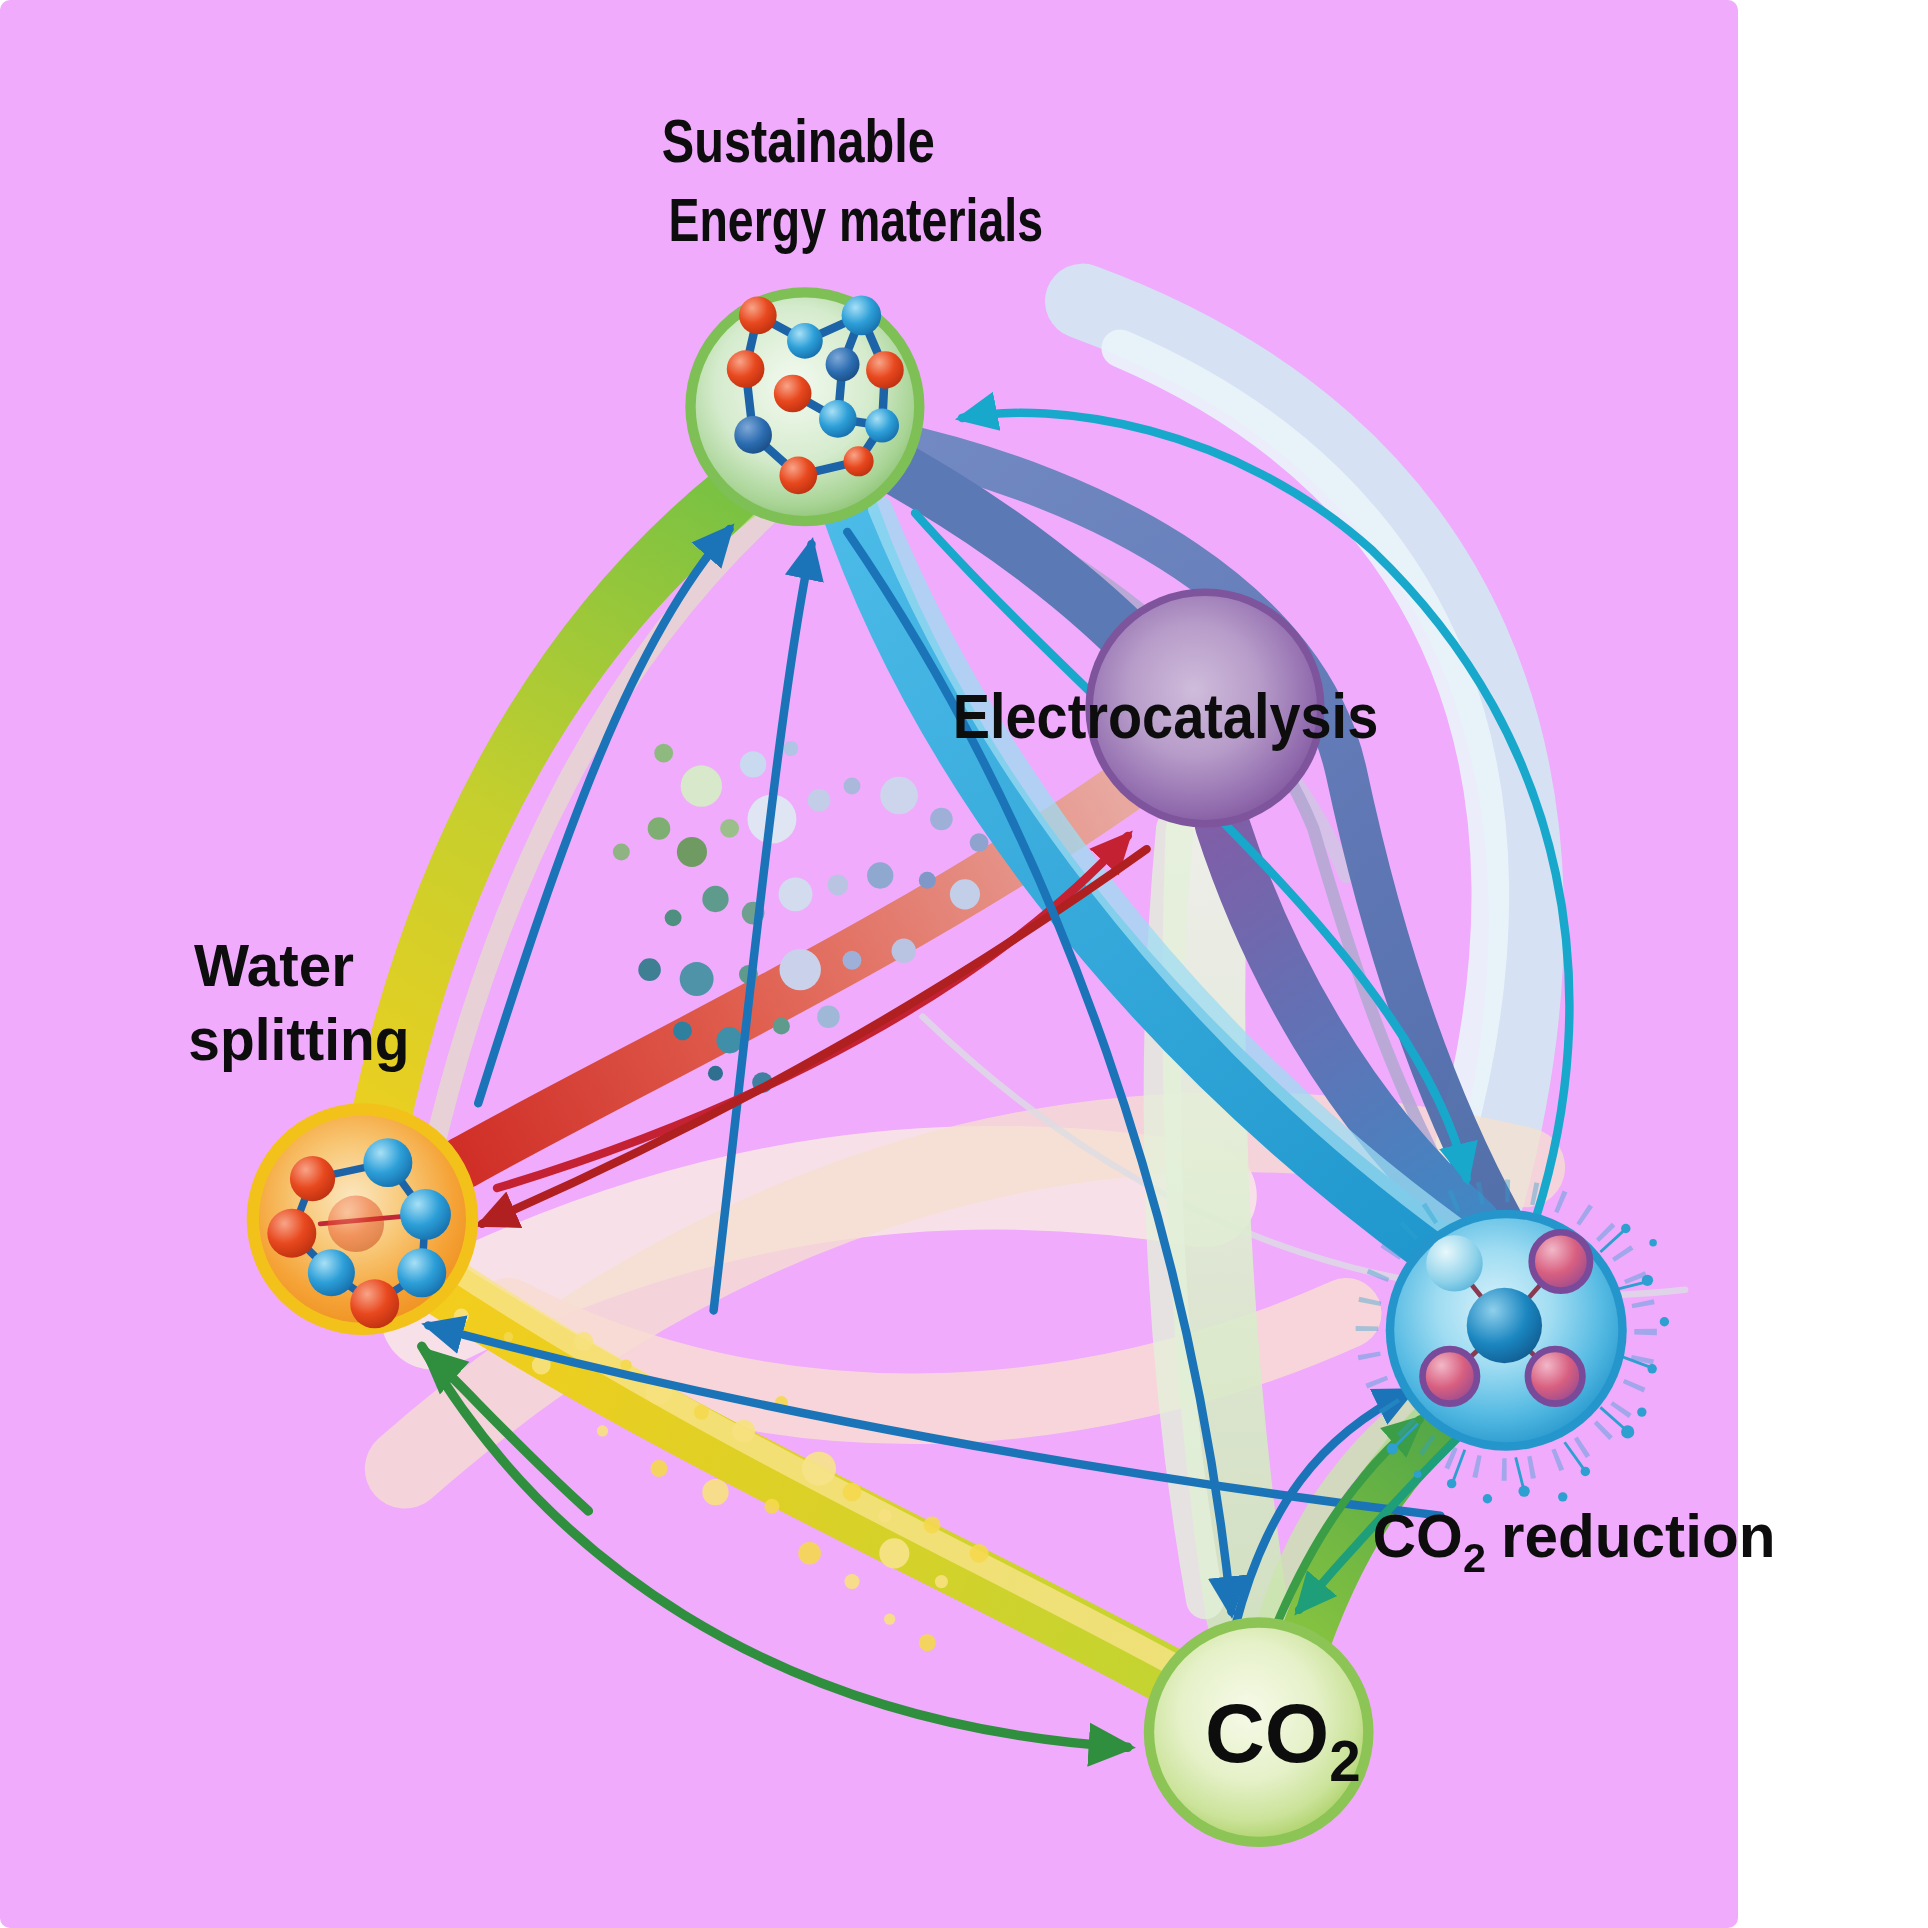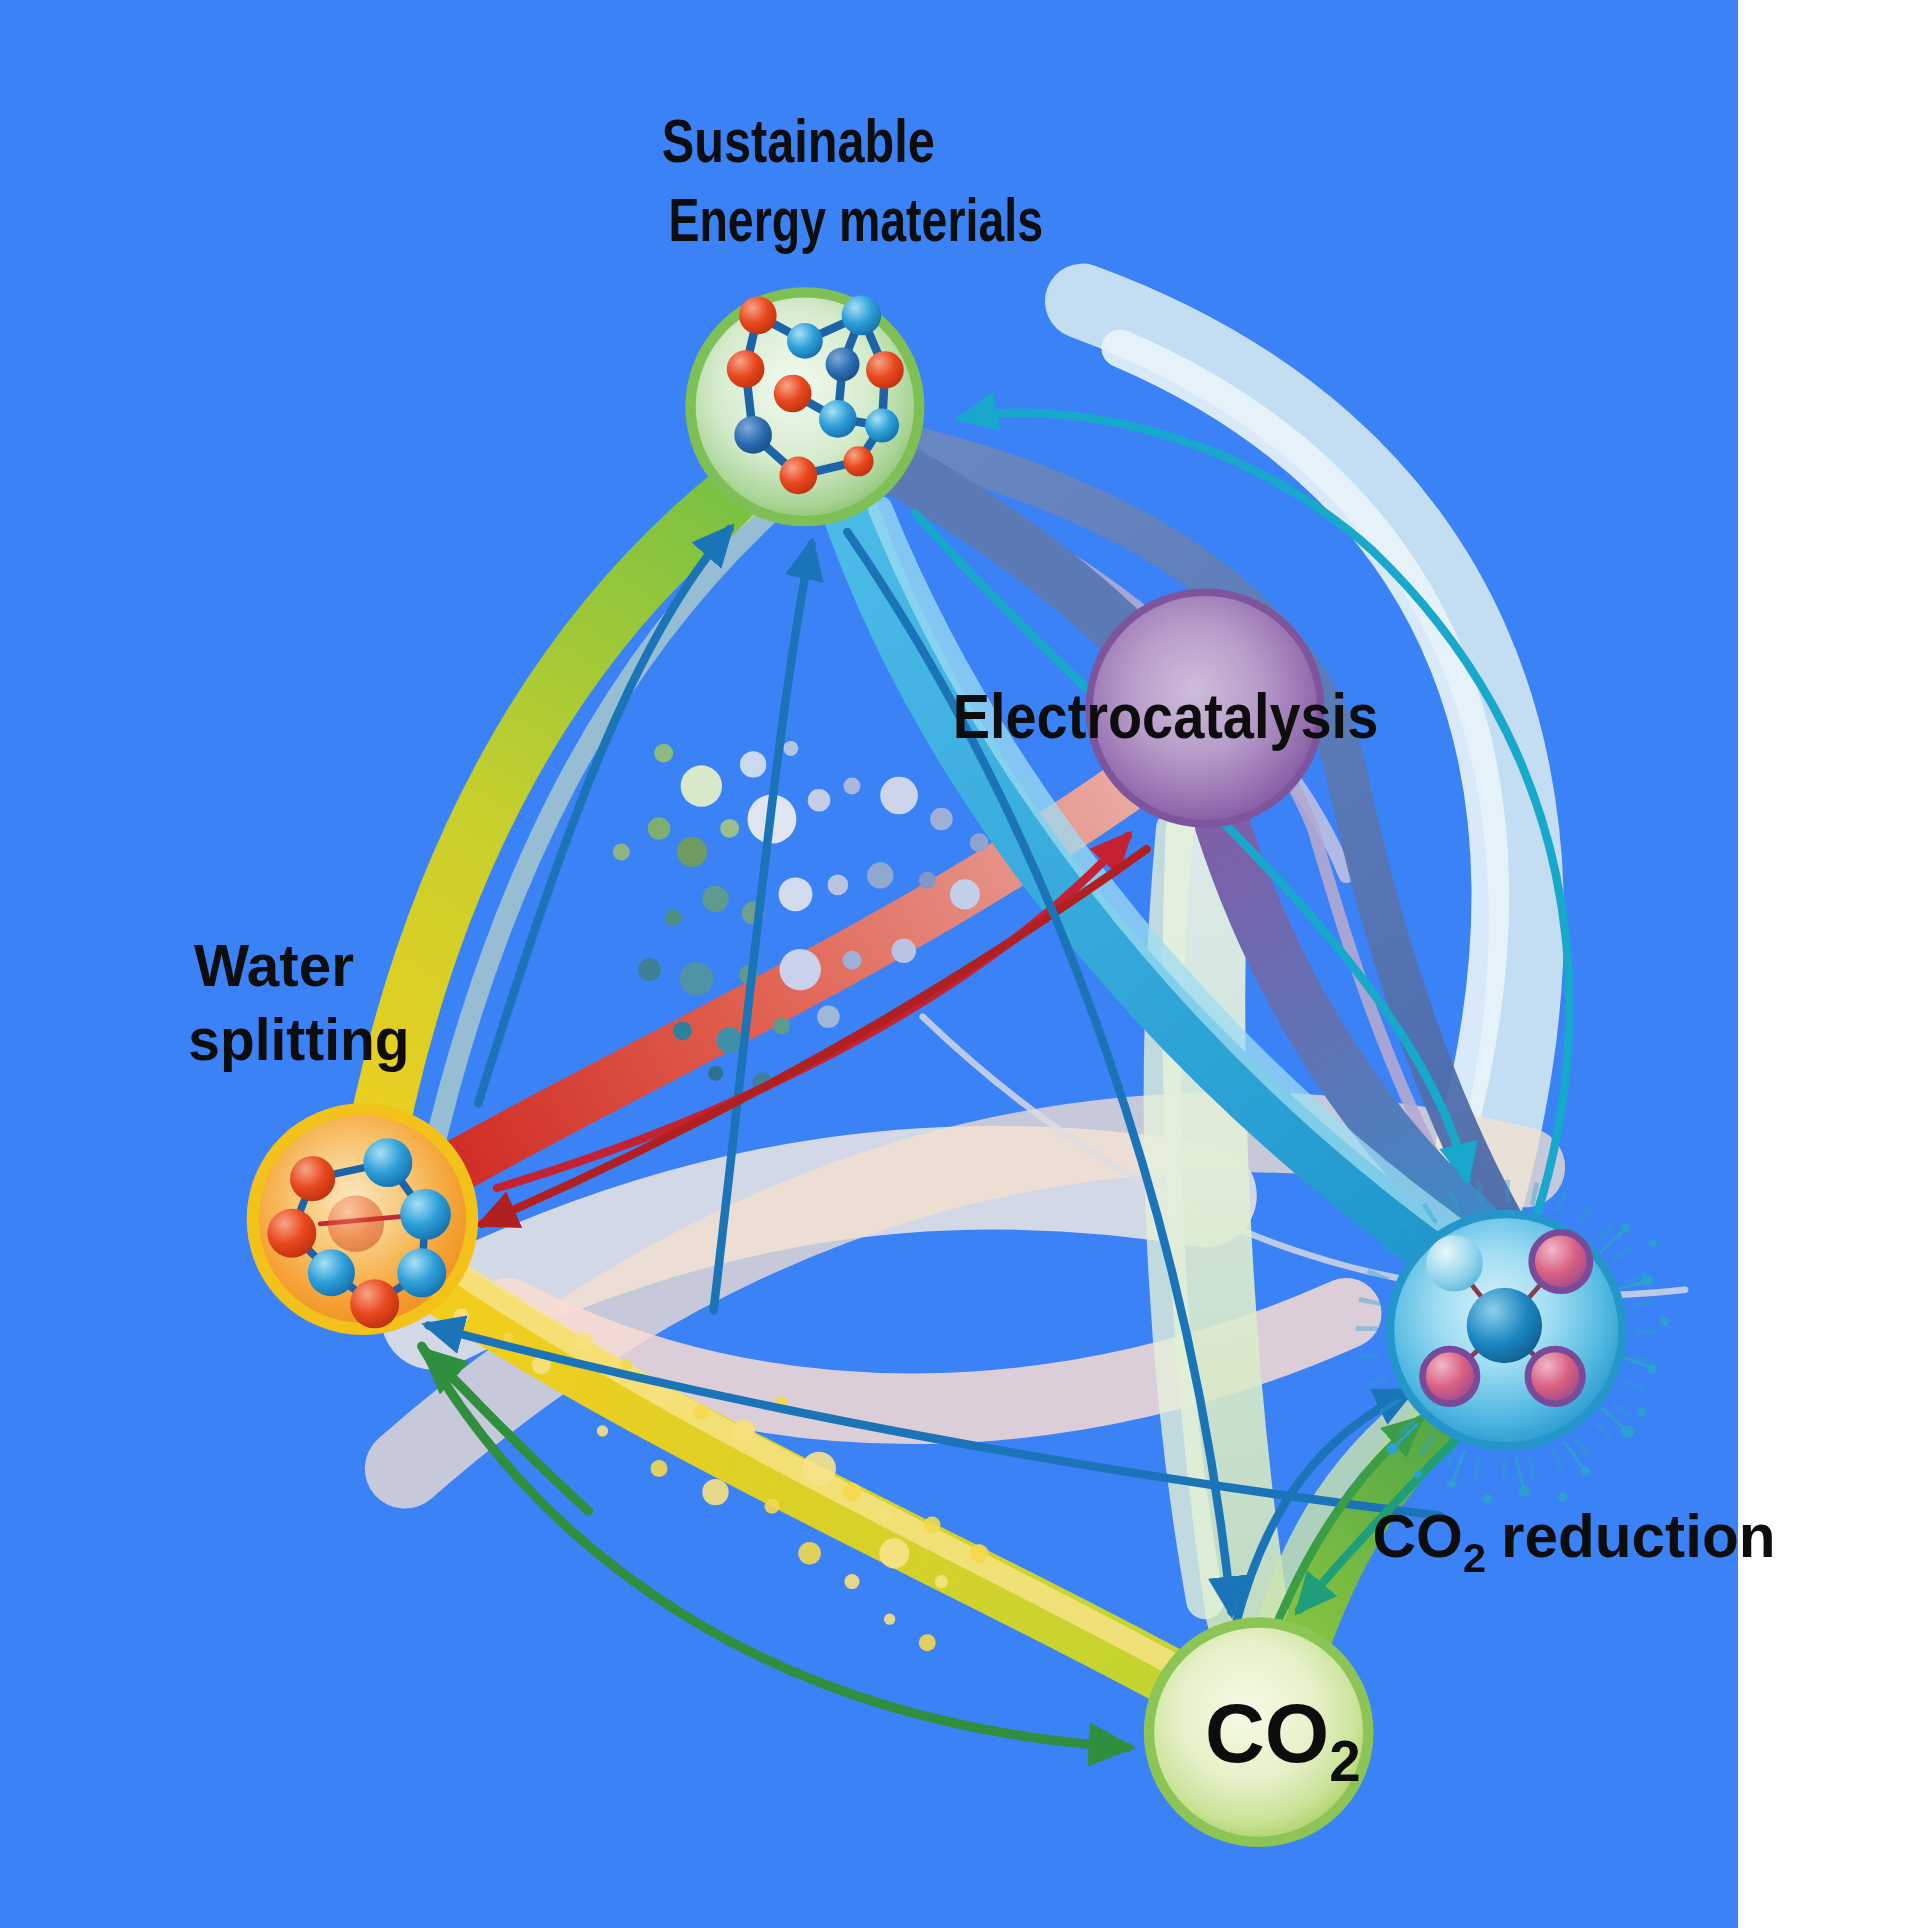--- a/index.html
+++ b/index.html
@@ -1,17 +1,17 @@
 <!DOCTYPE html>
 <html style="font-size:15px"><head>
 <meta charset="utf-8">
 <style>
   html,body{margin:0;padding:0;background:#ffffff;}
   body{width:1928px;height:1928px;overflow:hidden;font-family:"Liberation Sans",sans-serif;}
-  #stage{position:relative;width:1738px;height:1928px;background:#3b82f6;}
+  #stage{position:relative;width:1738px;height:1928px;background:#f0abfc;border-radius:10px;}
   svg{position:absolute;left:0;top:0;}
   text{fill:#0d0d0d;font-weight:bold;font-family:"Liberation Sans","DejaVu Sans",sans-serif;}
 </style>
 </head>
 <body>
 
 <div id="stage">
 <svg width="1928" height="1928" viewBox="0 0 2048 2048">
   <defs>
     <radialGradient id="rgGreenNode" cx="45%" cy="40%" r="65%">

